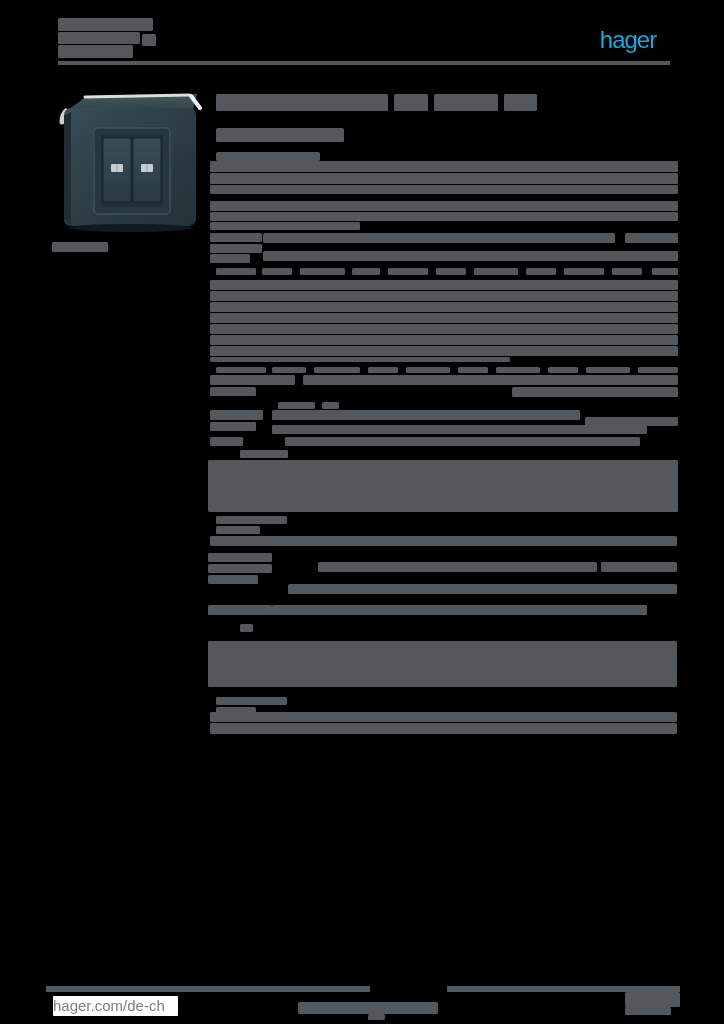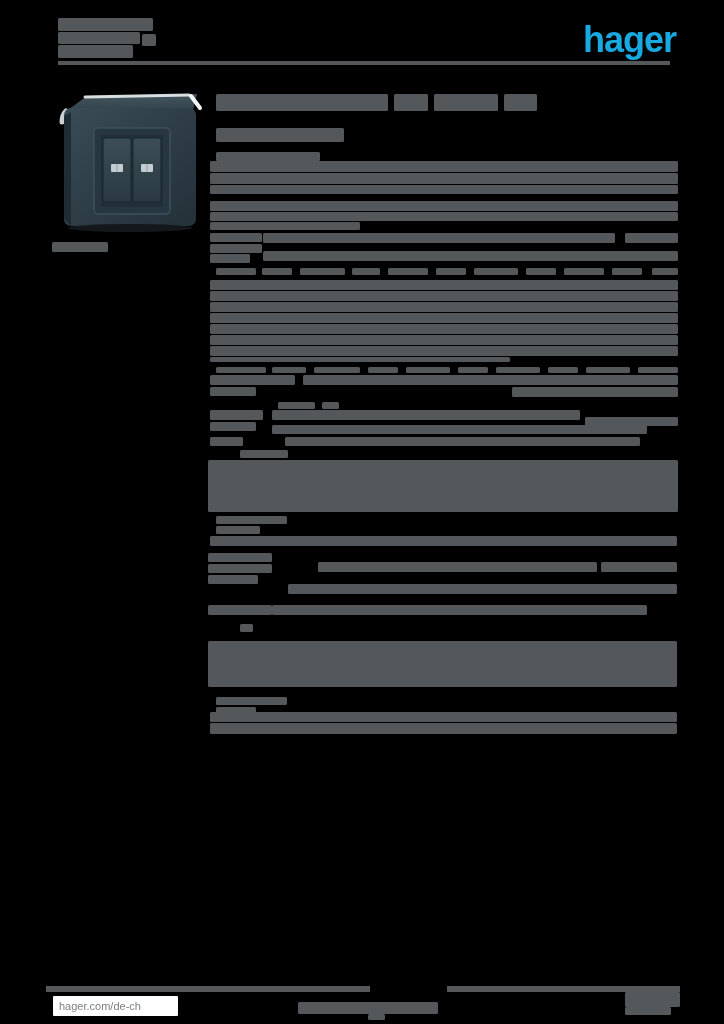--- a/index.html
+++ b/index.html
@@ -17,45 +17,45 @@
   }
   .rule{
     position:absolute;
     background:#55585a;
   }
   #logo{
     position:absolute;
     left:583px;top:22px;
     width:90px;height:38px;
     color:#18a9e1;
-    font-size:36px;
-    font-weight:bold;
+    font-size:24px;
+    font-weight:normal;
     letter-spacing:-1px;
-    text-align:left;
+    text-align:center;
     filter:blur(0.6px);
     line-height:36px;
   }
   #product-photo{
     position:absolute;
     left:57px;top:86px;
     width:146px;height:146px;
   }
   #footer-website-box{
     position:absolute;
     left:53px;top:996px;
     width:125px;height:20px;
     background:#ffffff;
     border-radius:1px;
   }
   #footer-website-link{
     display:block;
-    font-size:11px;
+    font-size:15px;
     color:#7d8082;
     line-height:20px;
-    padding-left:6px;
+    padding-left:0;
     text-decoration:none;
     filter:blur(0.3px);
   }
 </style>
 </head>
 <body>
 
 <div id="page">
 
   <div id="header-layer">

